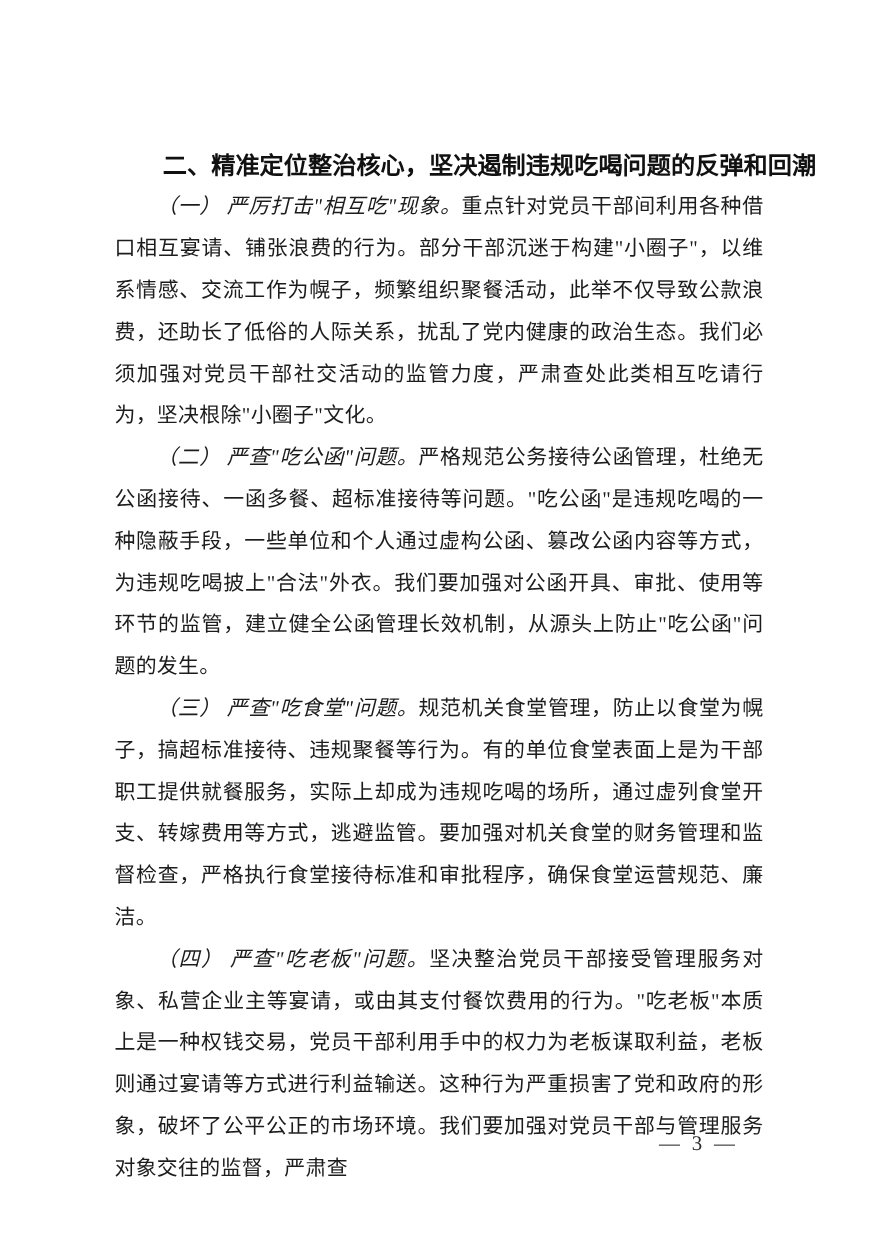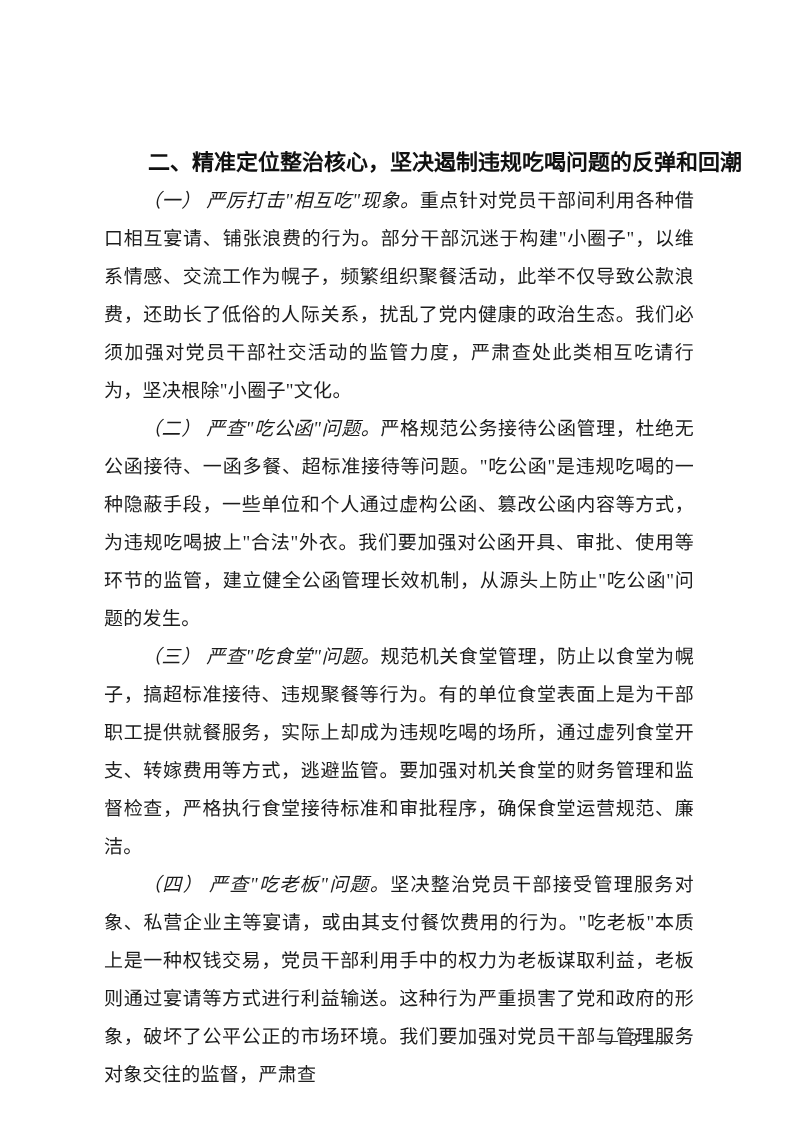--- a/index.html
+++ b/index.html
@@ -12,21 +12,21 @@
     width: 793px;
     height: 1122px;
     background: #ffffff;
     overflow: hidden;
     font-family: "Liberation Serif", serif;
     color: #1c1c1c;
   }
   .content {
     position: absolute;
     left: 104px;
-    top: 144px;
+    top: 132px;
     width: 590px;
   }
   .doc-heading {
     margin: 0;
     font-family: "Liberation Sans", sans-serif;
     font-weight: 700;
     font-size: 22px;
     line-height: 38px;
     text-indent: 2em;
     color: #111111;

